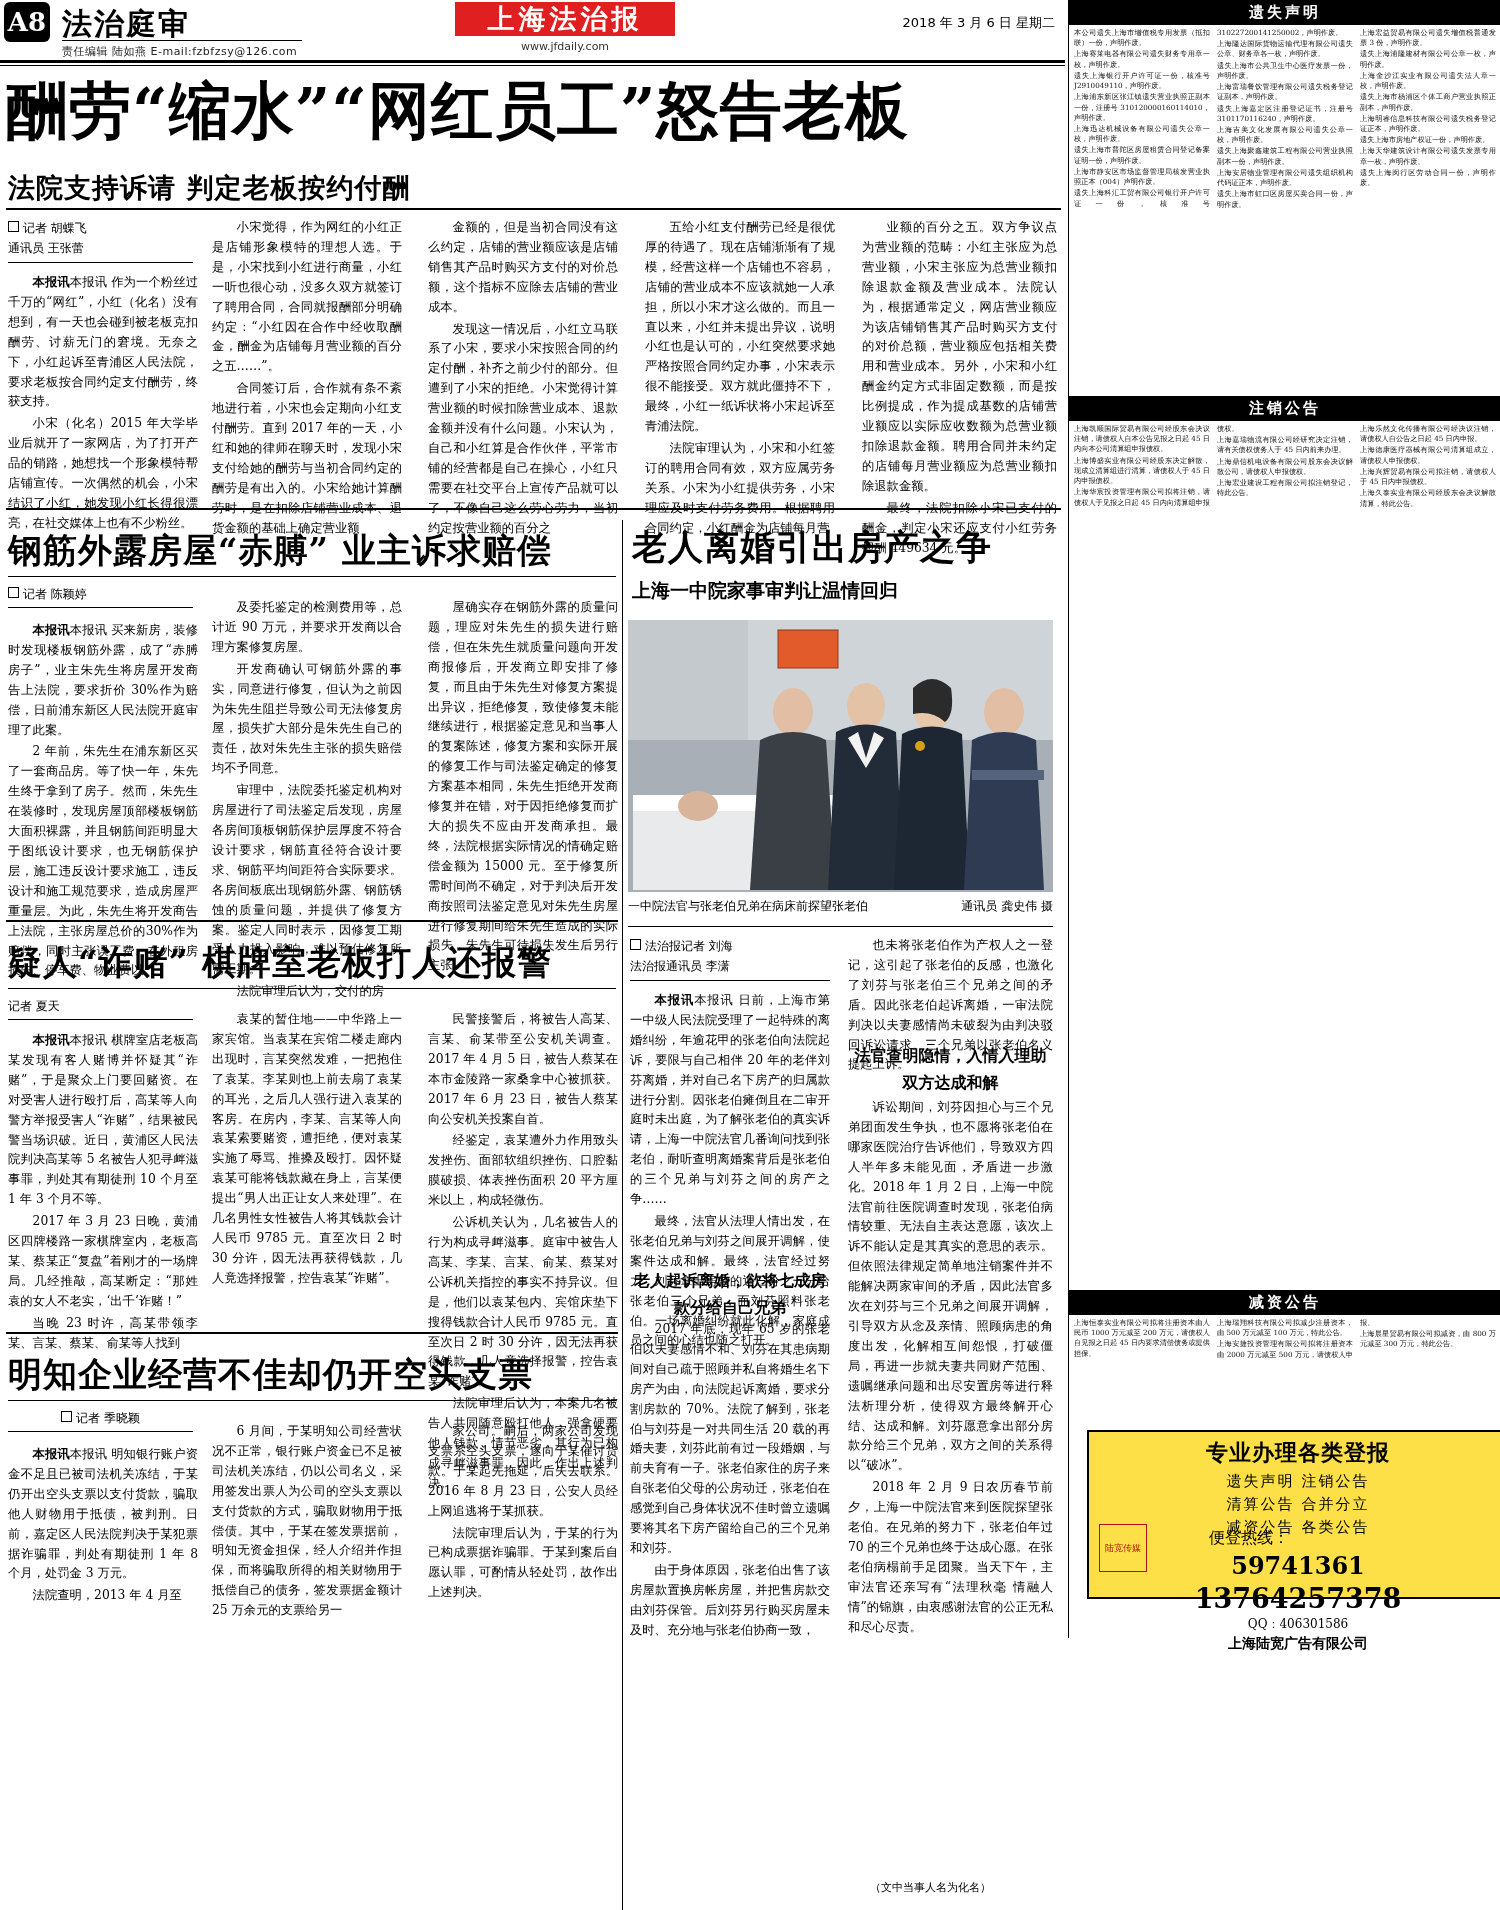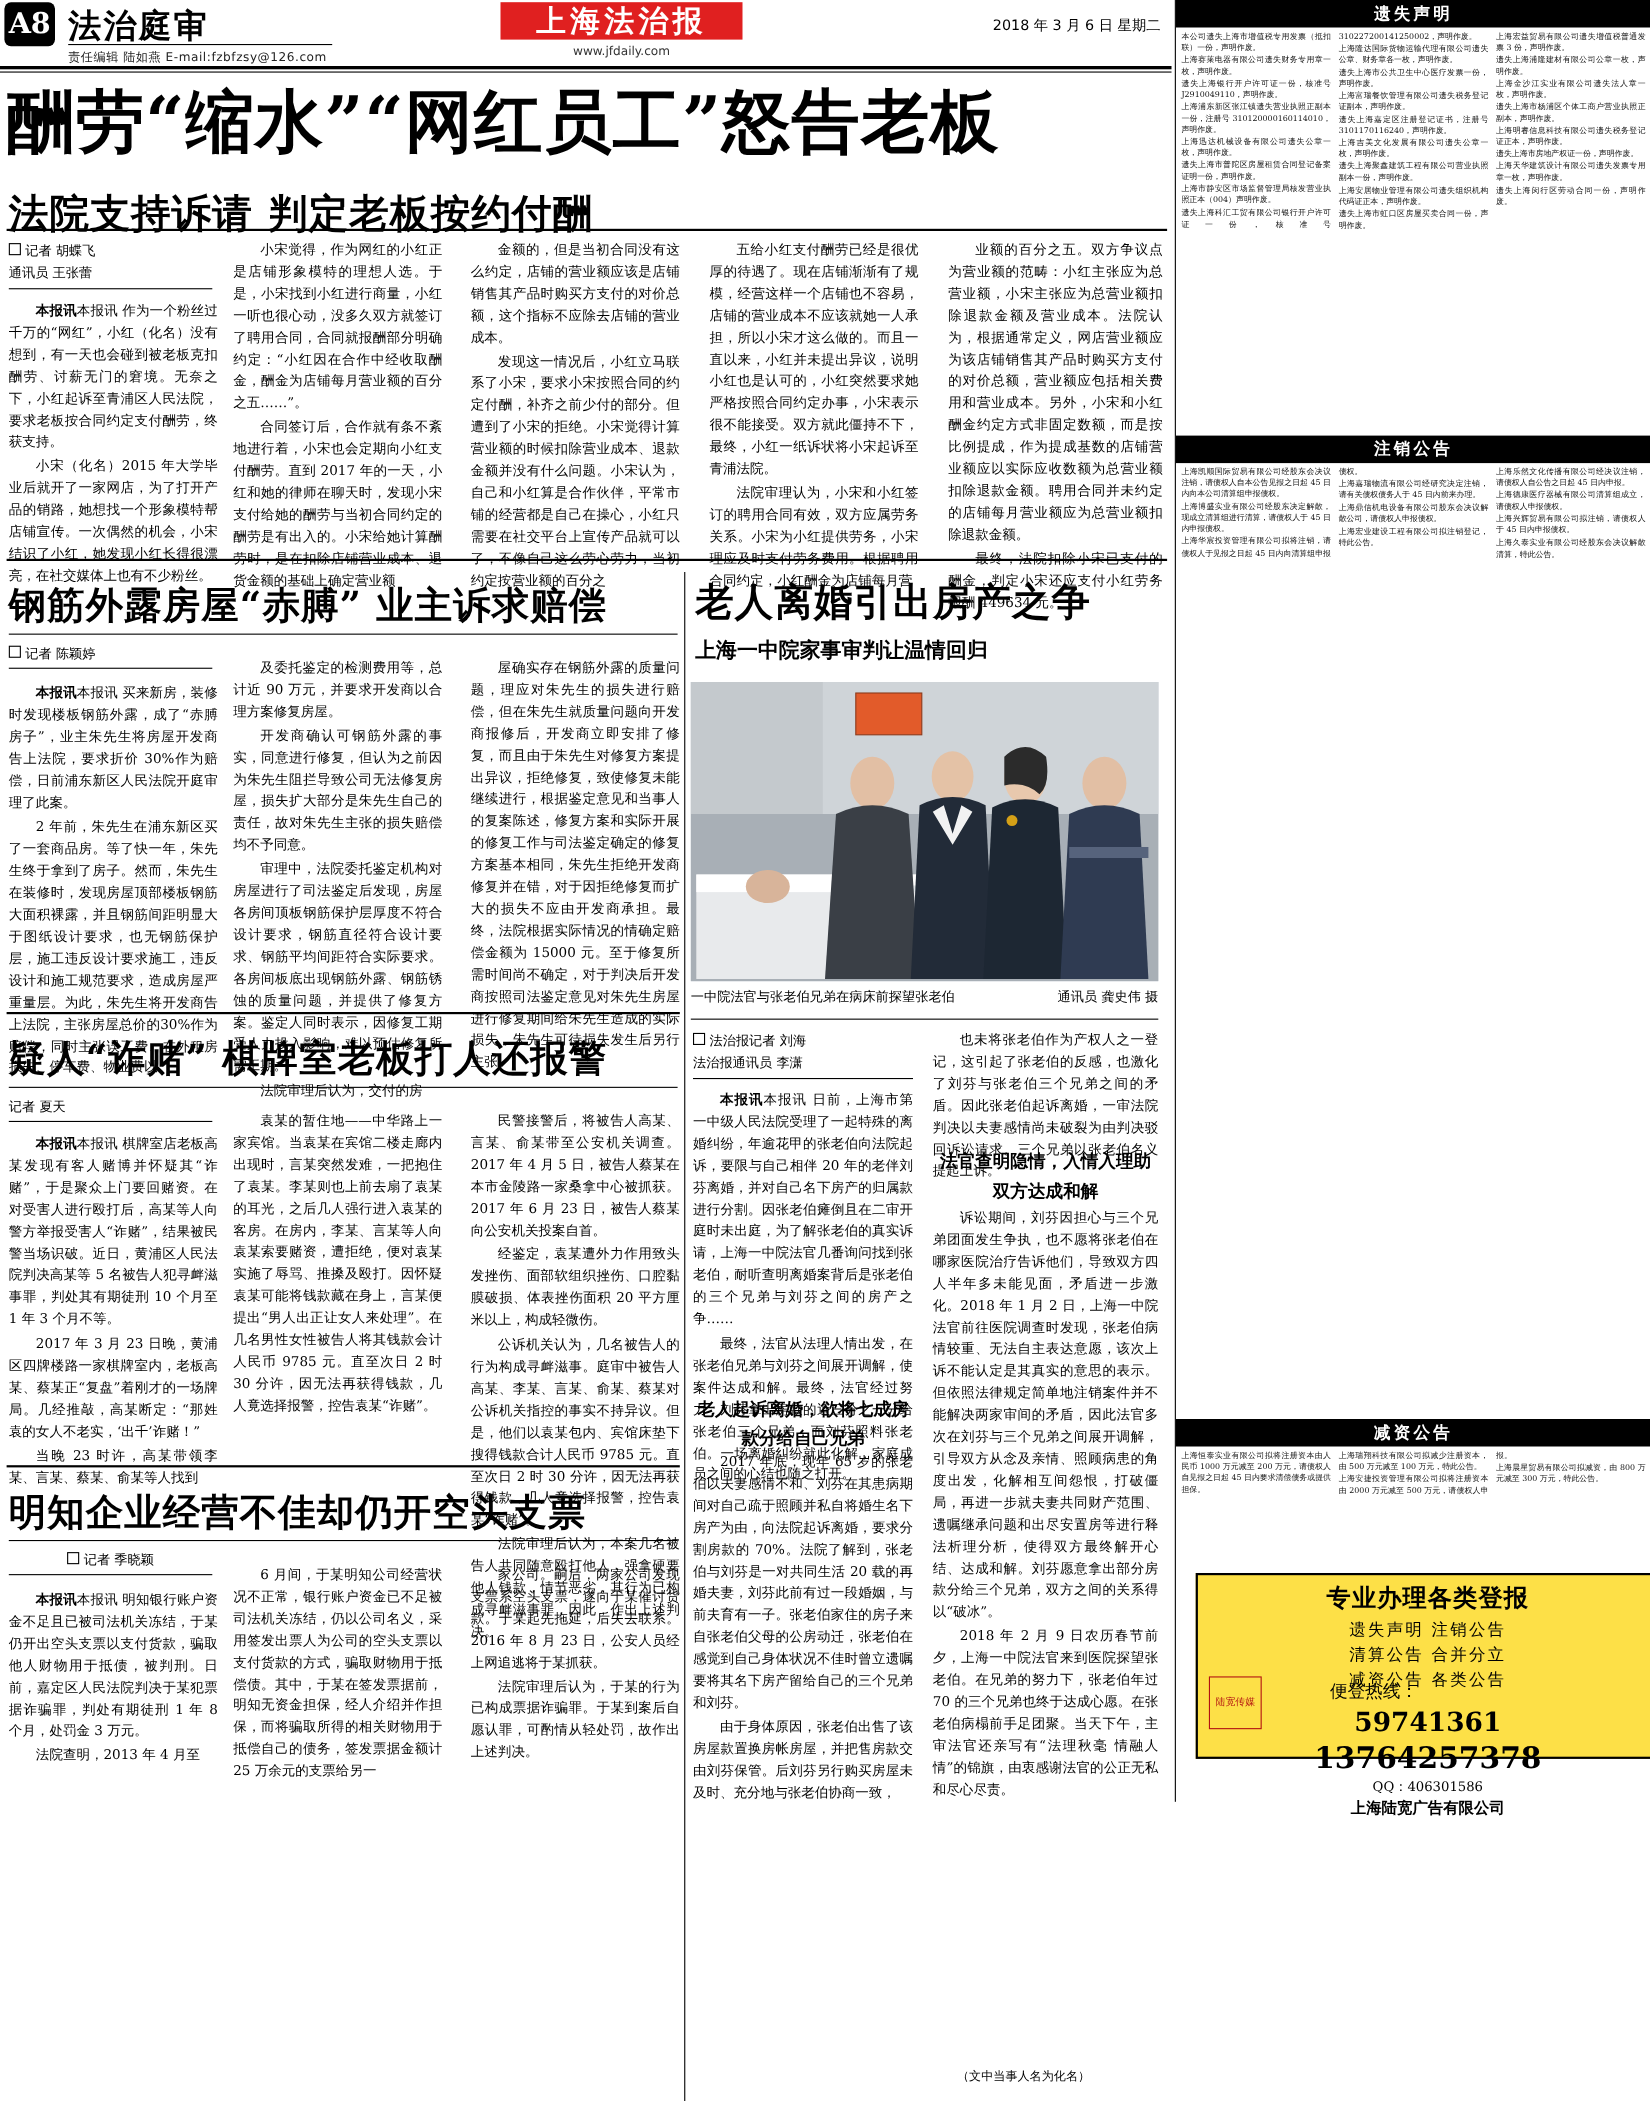--- a/index.html
+++ b/index.html
@@ -38,21 +38,21 @@
   .mast-line2{position:absolute;left:0;top:65px;width:1065px;height:1px;background:#000;}
 
   
   .headline{
     position:absolute;left:6px;top:76px;width:1055px;
     font-size:62px;font-weight:bold;letter-spacing:1px;line-height:1.12;
     font-family:"DejaVu Serif","Liberation Serif",serif;
   }
   .subhead{
     position:absolute;left:8px;top:170px;width:1055px;
-    font-size:36px;font-weight:bold;letter-spacing:1px;
+    font-size:27px;font-weight:bold;letter-spacing:1px;
     font-family:"DejaVu Serif","Liberation Serif",serif;
   }
   .hr-thick{position:absolute;background:#000;}
 
   
   .col{
     position:absolute;
     font-size:12.3px;line-height:1.62;text-align:justify;
     font-family:"DejaVu Serif","Liberation Serif",serif;
   }

